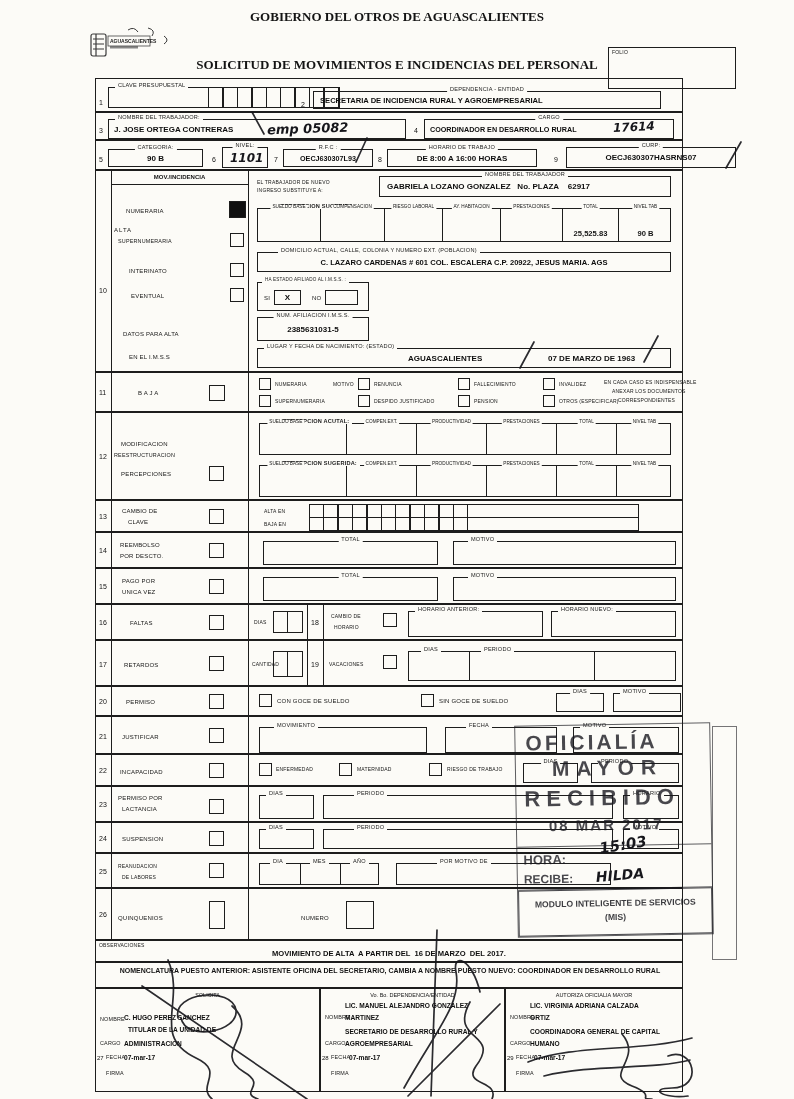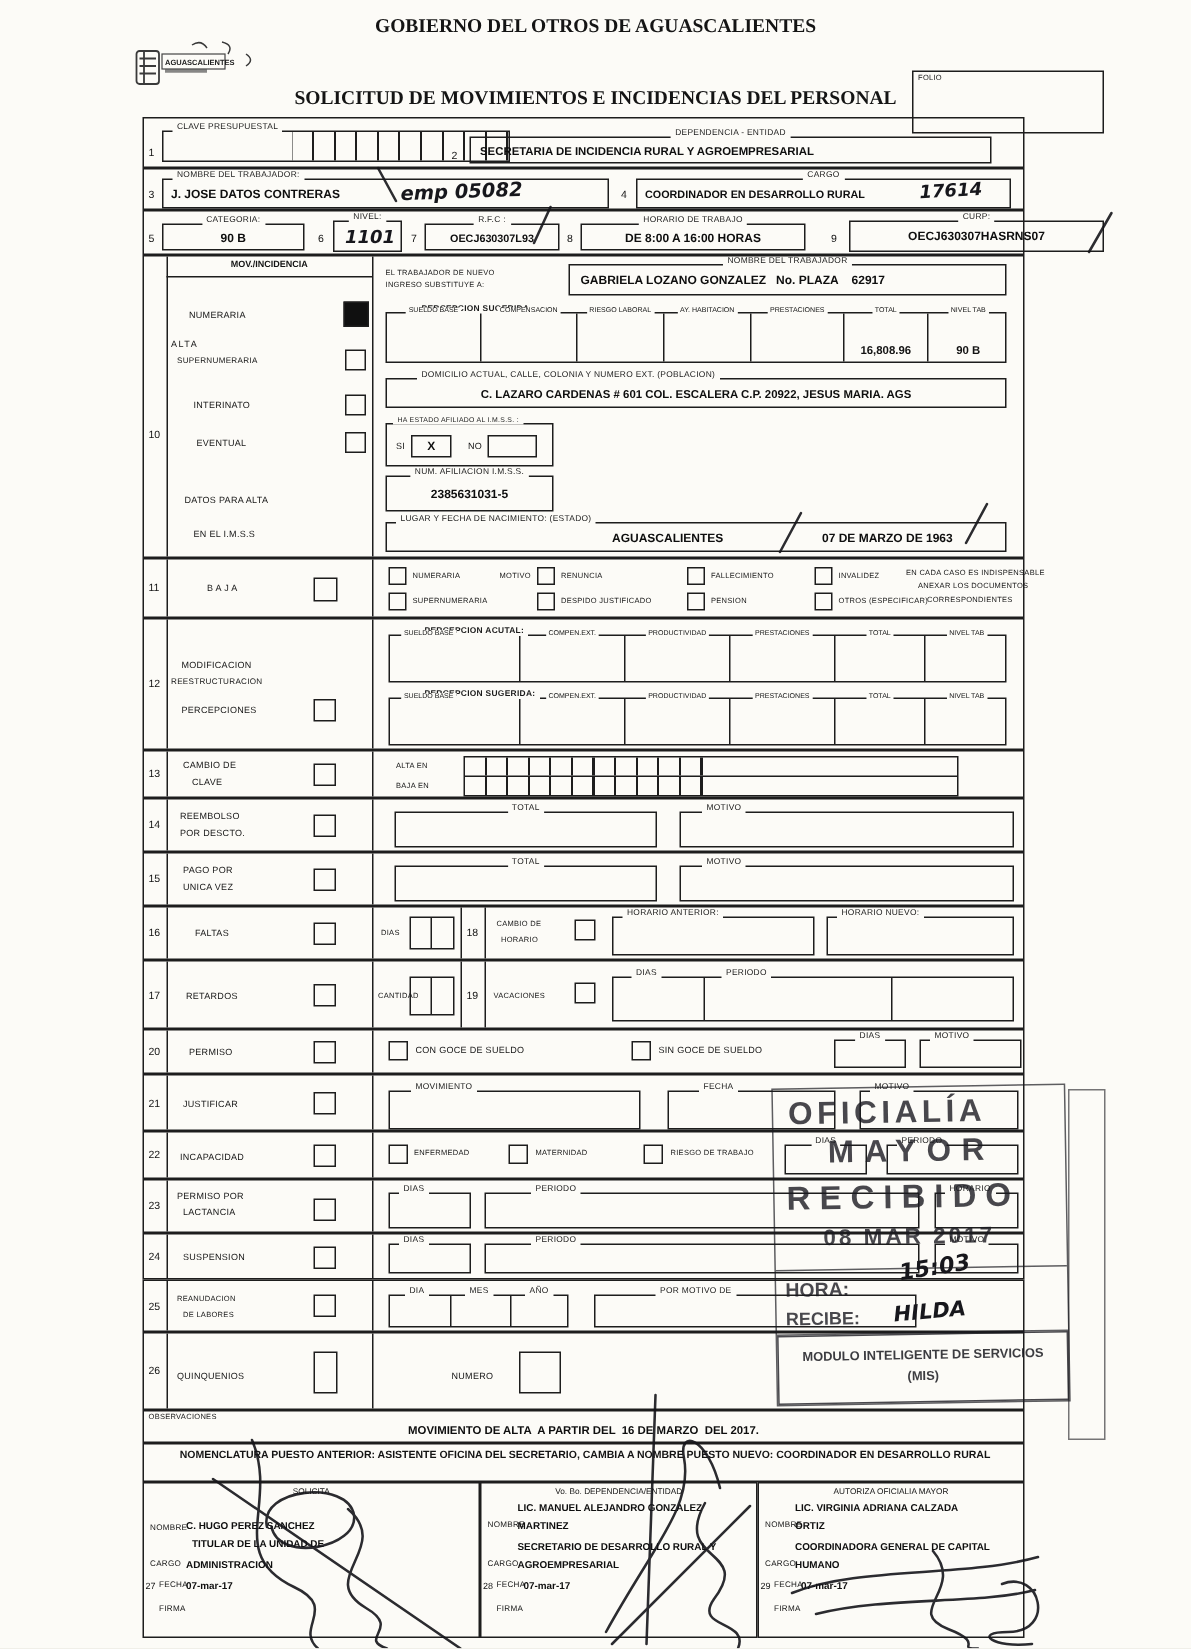--- a/index.html
+++ b/index.html
@@ -68,21 +68,21 @@
     <div class="box" style="left:217px;top:12px;width:348px;height:18px">
       <span class="fl ctr">DEPENDENCIA - ENTIDAD</span>
       <span class="val" style="left:6px;top:5px;font-size:7.6px">SECRETARIA DE INCIDENCIA RURAL Y AGROEMPRESARIAL</span>
     </div>
   </div>
 
   <div class="box" style="left:95px;top:112px;width:588px;height:28px">
     <span class="num" style="left:3px;top:14px">3</span>
     <div class="box" style="left:12px;top:6px;width:298px;height:20px">
       <span class="fl">NOMBRE DEL TRABAJADOR:</span>
-      <span class="val" style="left:5px;top:6px">J. JOSE DATOS CONTRERAS</span>
+      <span class="val" style="left:5px;top:6px">J. JOSE ORTEGA CONTRERAS</span>
       <span class="hand abs" style="left:158px;top:2px;font-size:13px;transform:rotate(-2deg)">emp 05082</span>
     </div>
     <span class="num" style="left:318px;top:14px">4</span>
     <div class="box" style="left:328px;top:6px;width:250px;height:20px">
       <span class="fl ctr">CARGO</span>
       <span class="val" style="left:5px;top:6px;font-size:7.2px">COORDINADOR EN DESARROLLO RURAL</span>
       <span class="hand abs" style="left:188px;top:1px;font-size:12px;transform:rotate(-3deg)">17614</span>
     </div>
   </div>
 
@@ -152,21 +152,21 @@
             <span class="pl">RIESGO LABORAL</span>
           </div>
         <div class="pc" style="width:58px">
             <span class="pl">AY. HABITACION</span>
           </div>
         <div class="pc" style="width:62px">
             <span class="pl">PRESTACIONES</span>
           </div>
         <div class="pc" style="width:56px">
             <span class="pl">TOTAL</span>
-          <span class="pv">16,808.96</span>
+          <span class="pv">25,525.83</span>
           </div>
         <div class="pc" style="width:54px">
             <span class="pl">NIVEL TAB</span>
           <span class="pv">90 B</span>
           </div>
       </div>
     </div>
 
     <div class="box" style="left:161px;top:81px;width:414px;height:20px">
       <span class="fl" style="left:20px">DOMICILIO ACTUAL, CALLE, COLONIA Y NUMERO EXT. (POBLACION)</span>

